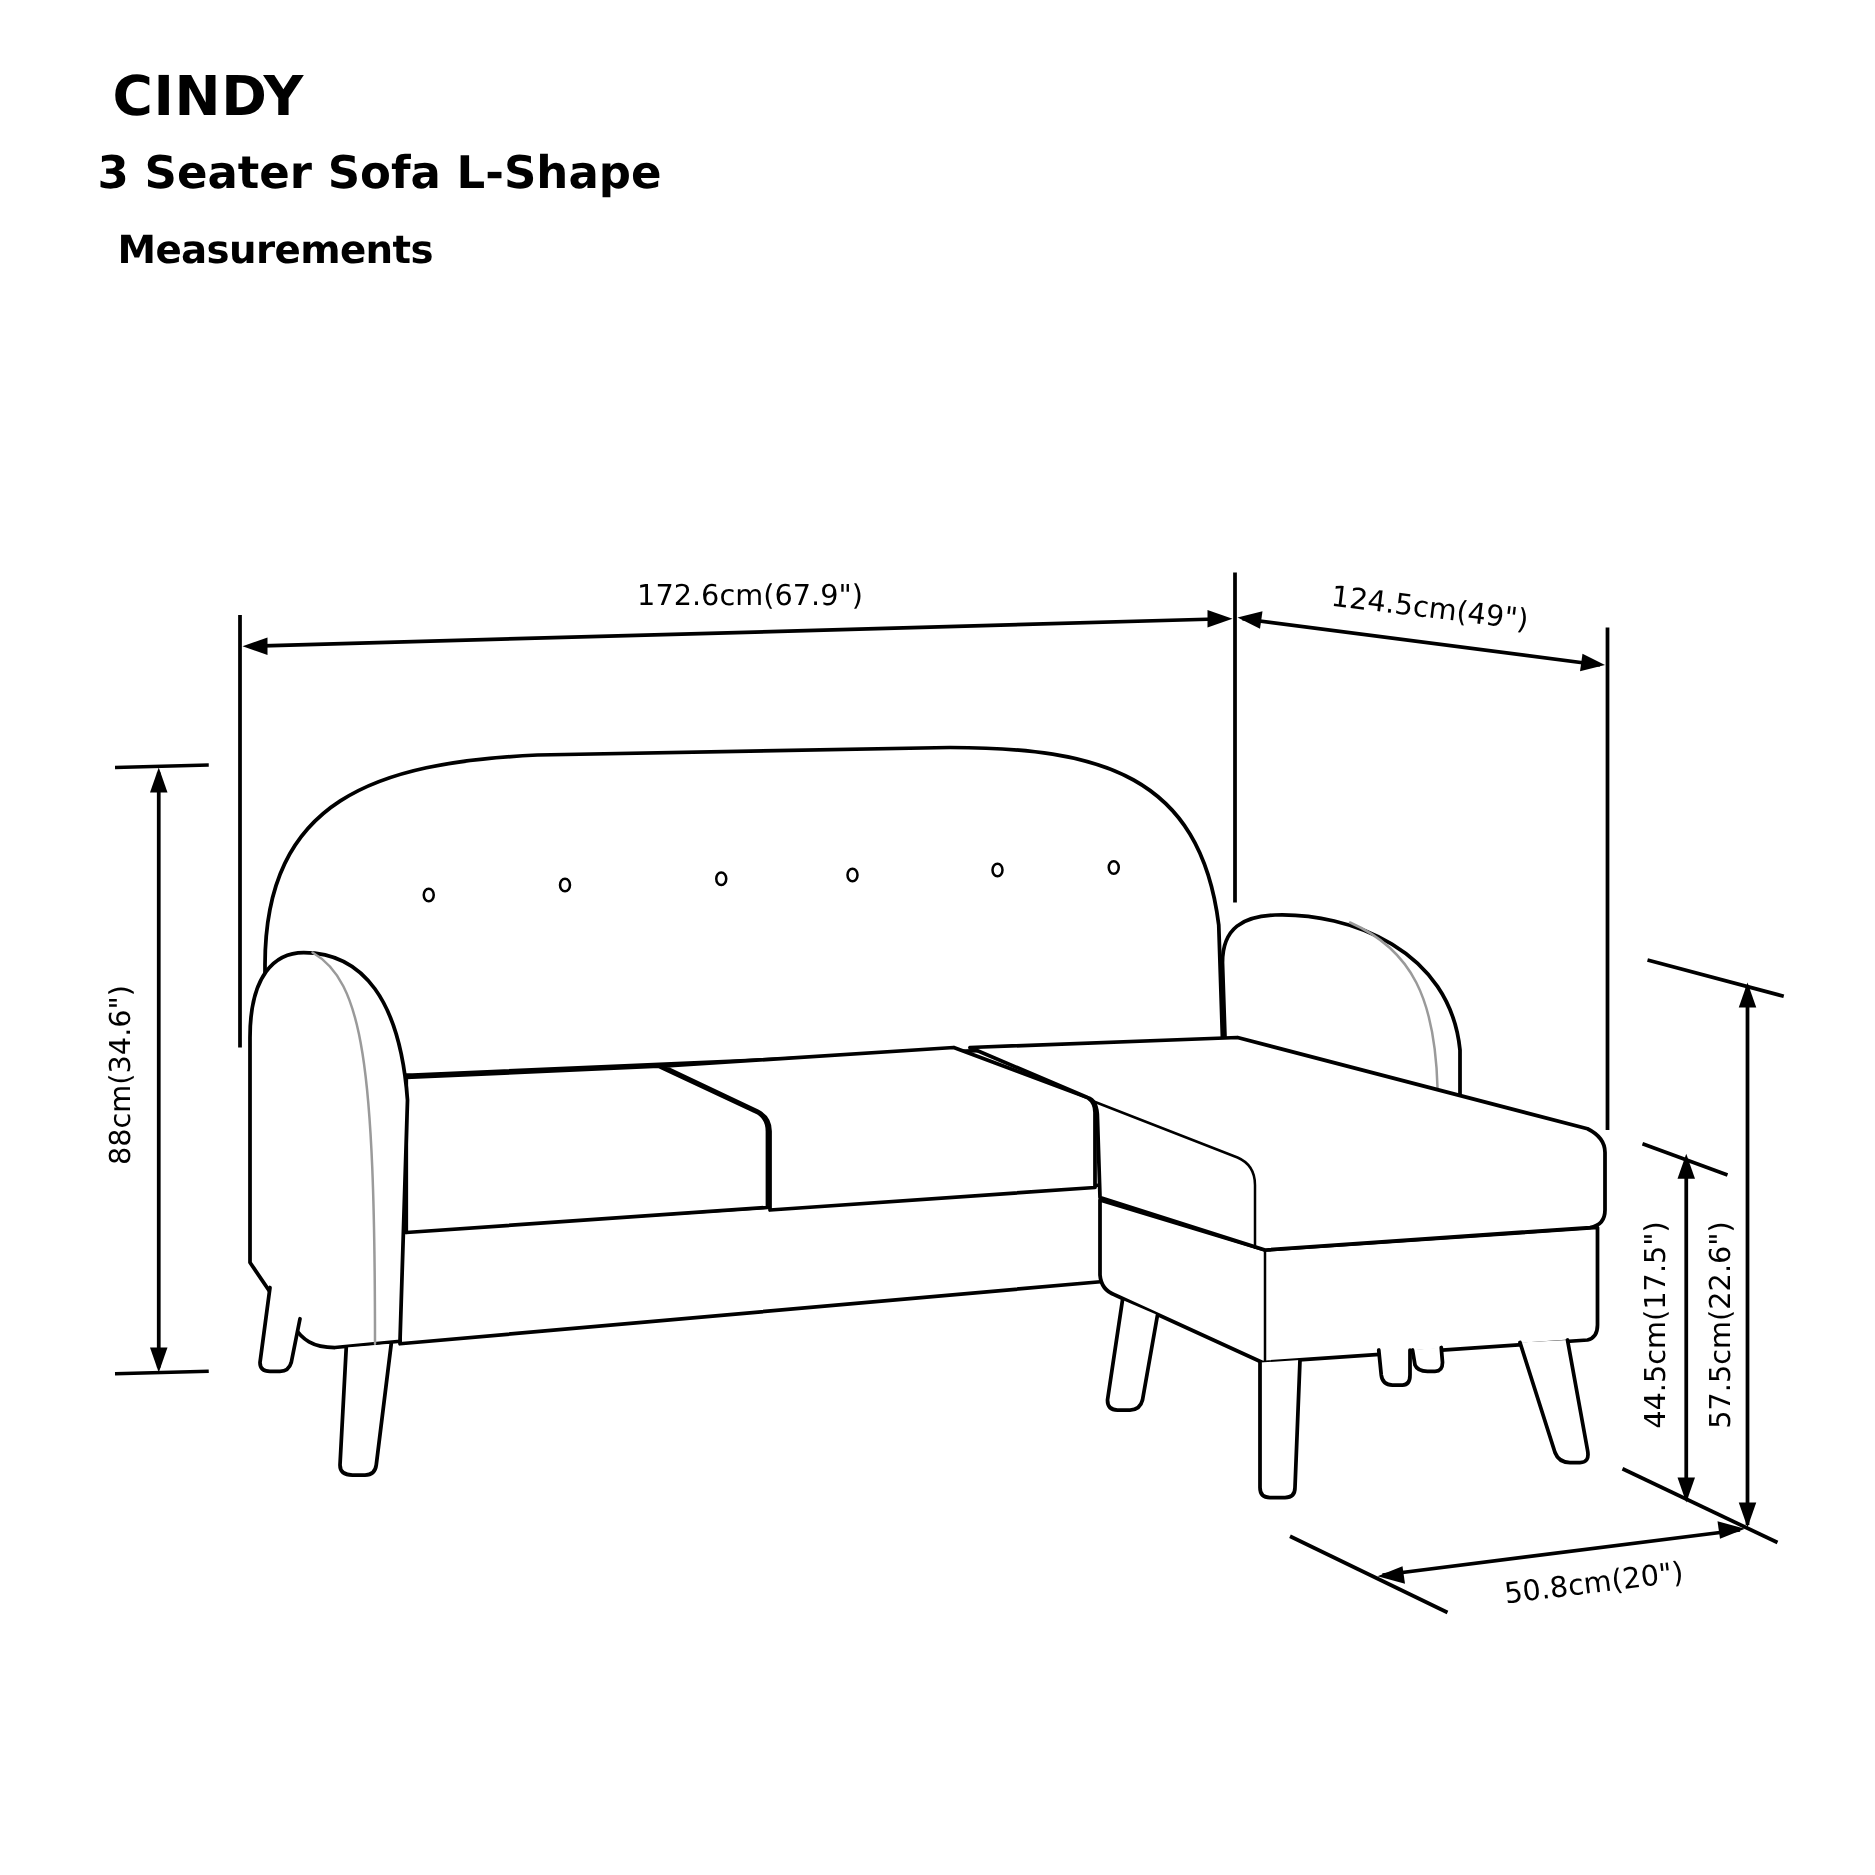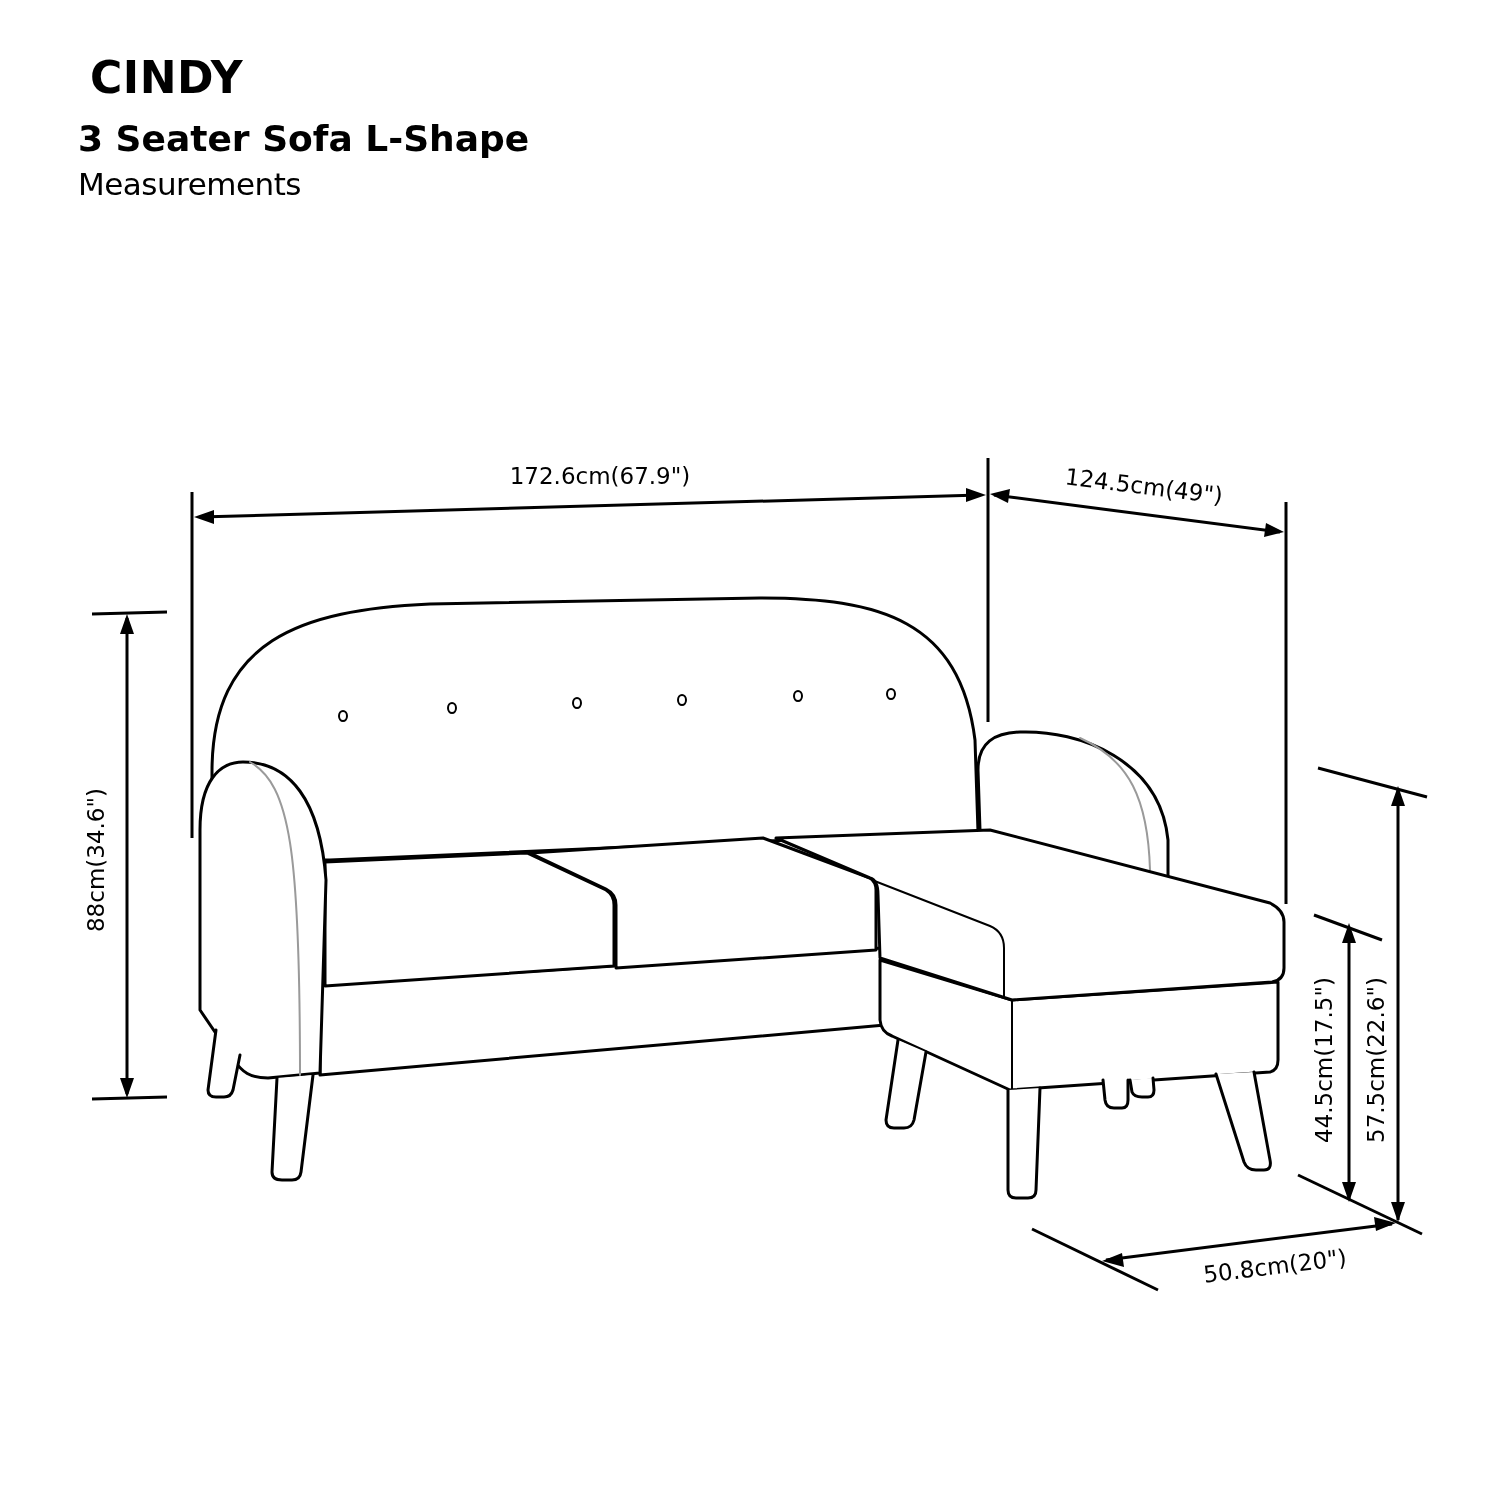--- a/index.html
+++ b/index.html
@@ -1,20 +1,20 @@
 <!DOCTYPE html>
 <html><head>
   <meta charset="utf-8">
   <style>
     html, body { margin: 0; padding: 0; background: #ffffff; }
     body { width: 1500px; height: 1500px; position: relative; overflow: hidden; font-family: "DejaVu Sans", sans-serif; color: #000; }
     .header { position: absolute; left: 78px; top: 40px; }
     .title { font-family: "DejaVu Sans", sans-serif; font-weight: bold; font-size: 44px; line-height: 52px; letter-spacing: 0.5px; margin: 12px; }
     .subtitle { font-family: "DejaVu Sans", sans-serif; font-weight: bold; font-size: 36px; line-height: 46px; margin: 0; text-align: right; }
-    .caption { font-family: "DejaVu Sans", sans-serif; font-weight: normal; font-size: 31px; line-height: 44px; margin: 0; letter-spacing: -0.5px; }
+    .caption { font-family: "DejaVu Sans", sans-serif; font-weight: bold; font-size: 31px; line-height: 44px; margin: 16px; letter-spacing: -0.5px; }
     svg.drawing { position: absolute; left: 0; top: 0; }
     .dim-label { font-family: "DejaVu Sans", sans-serif; font-size: 23px; fill: #000; }
     .sofa path, .sofa ellipse, .sofa line { fill: #fff; stroke: #000; stroke-width: 3; stroke-linejoin: round; stroke-linecap: round; }
     .sofa .thin { stroke-width: 2; fill: none; }
     .sofa .grey { stroke: #9a9a9a; stroke-width: 2; fill: none; }
     .dim line { stroke: #000; stroke-width: 3; }
     .dim path.arrow { fill: #000; stroke: none; }
   </style>
 </head>
 <body>

